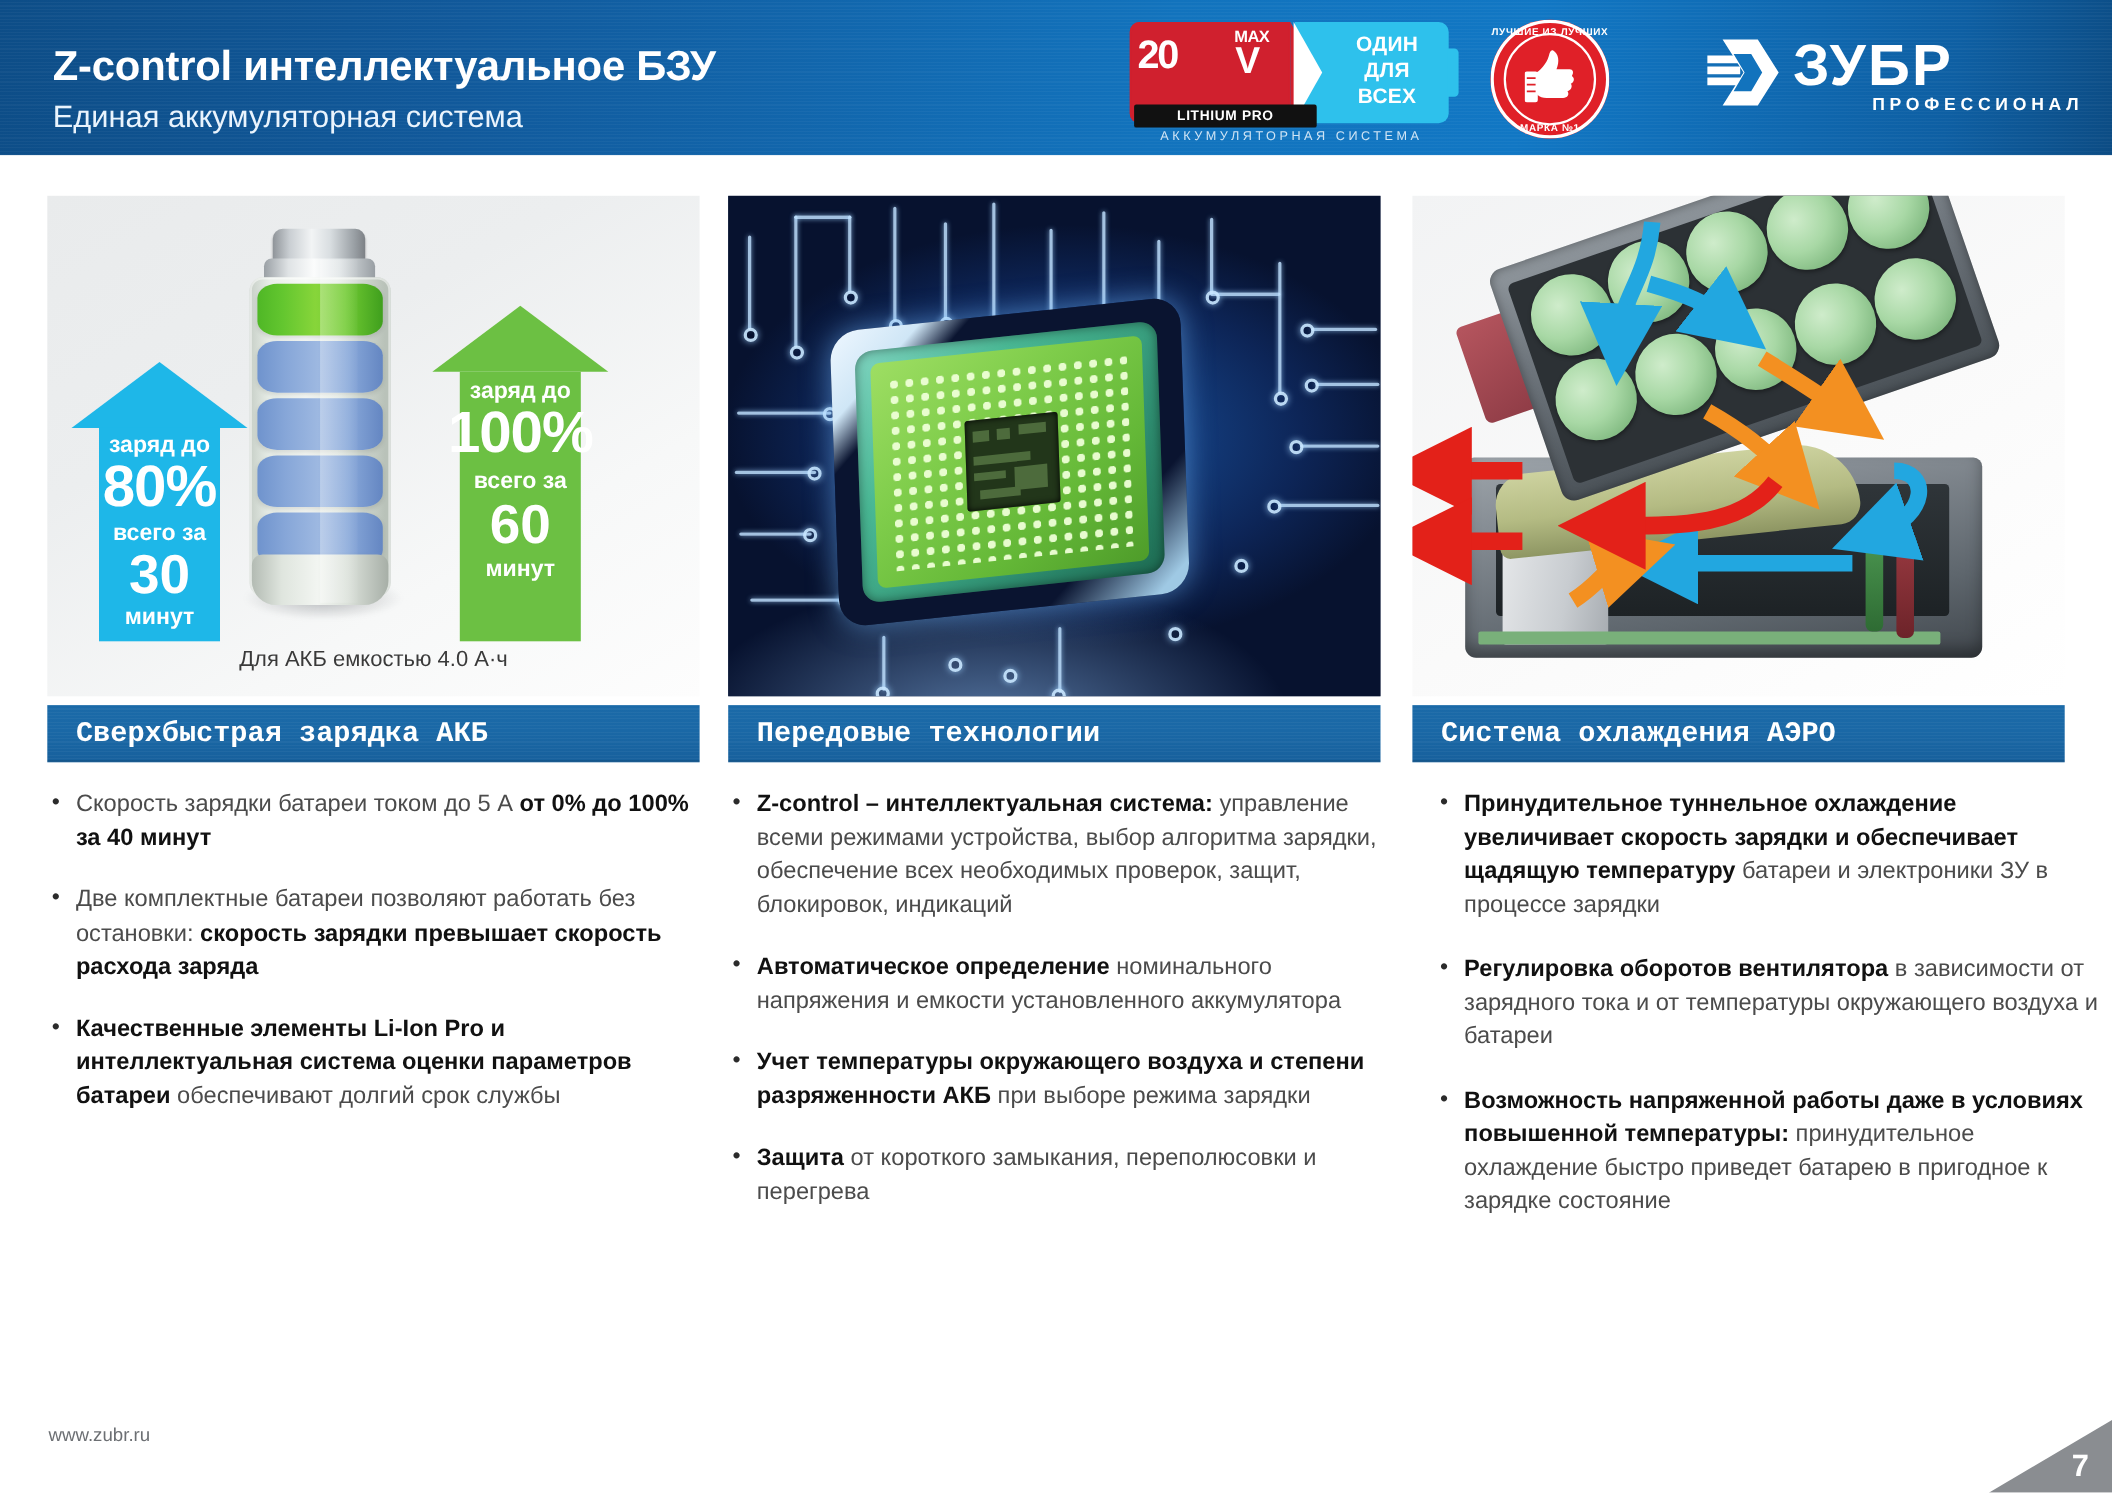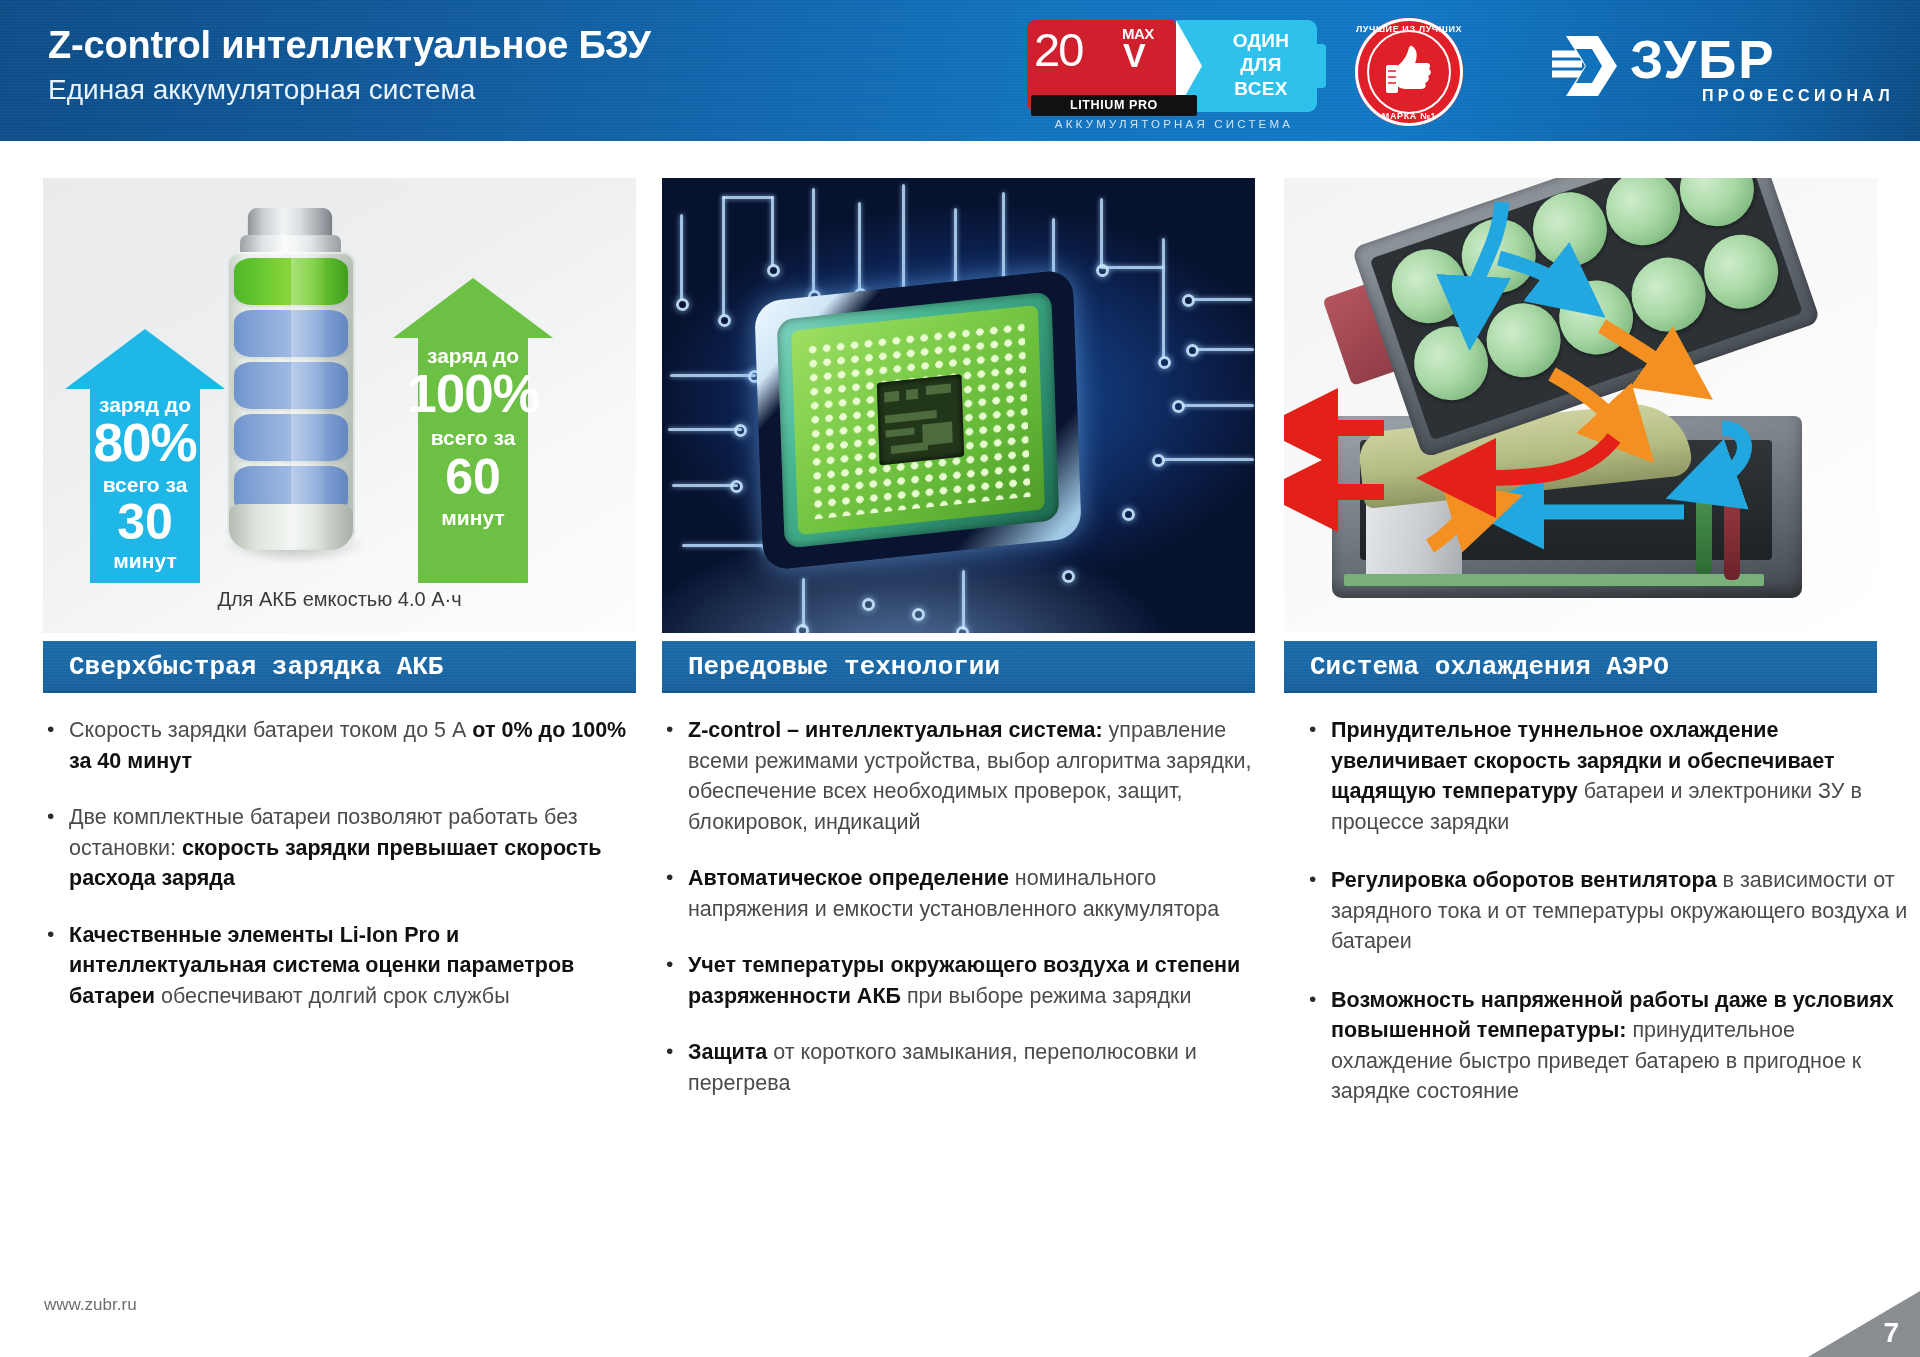--- a/index.html
+++ b/index.html
@@ -12,21 +12,21 @@
   .page { position: relative; width: 1920px; height: 1357px; background:#fff; }
 
   
   .header {
     position: absolute; left:0; top:0; width:1920px; height:141px;
     background:
       repeating-linear-gradient(0deg, rgba(255,255,255,.035) 0 1px, rgba(0,0,0,0) 1px 3px),
       linear-gradient(100deg, #0d4d87 0%, #11599b 22%, #1273bd 55%, #1177c4 72%, #0e5fa3 92%, #0c4c84 100%);
     overflow: hidden;
   }
-  .header-titles { position:absolute; left:48px; top:22px; }
+  .header-titles { position:absolute; left:48px; top:38px; }
   .h-title {
     color:#fff; font-size:38px; font-weight:bold; letter-spacing:-0.2px;
     line-height:46px; white-space:nowrap;
   }
   .h-sub {
     color:#eaf4fd; font-size:28px; font-weight:400; line-height:36px;
     margin-top:4px; white-space:nowrap;
   }
 
   
@@ -35,22 +35,22 @@
     position:absolute; left:0; top:0; width:146px; height:92px;
     background:#d0202e; border-radius:9px 0 0 9px;
     box-shadow: inset 0 0 0 2px #d0202e;
   }
   .b20-red:after{
     content:""; position:absolute; right:-26px; top:0; width:0; height:0;
     border-top:46px solid transparent; border-bottom:46px solid transparent;
     border-left:26px solid #d0202e;
   }
   .b20-num {
-    position:absolute; left:7px; top:4px; color:#fff; font-size:47px;
-    font-weight:normal; letter-spacing:-2px; line-height:52px;text-align:right;
+    position:absolute; left:7px; top:4px; color:#fff; font-size:36px;
+    font-weight:bold; letter-spacing:-2px; line-height:52px;text-align:right;
   }
   .b20-max {
     position:absolute; left:95px; top:6px; color:#fff; font-size:15px;
     font-weight:bold; line-height:15px; letter-spacing:-0.5px;
   }
   .b20-v {
     position:absolute; left:96px; top:18px; color:#fff; font-size:34px;
     font-weight:bold; line-height:34px;
   }
   .b20-bar {

